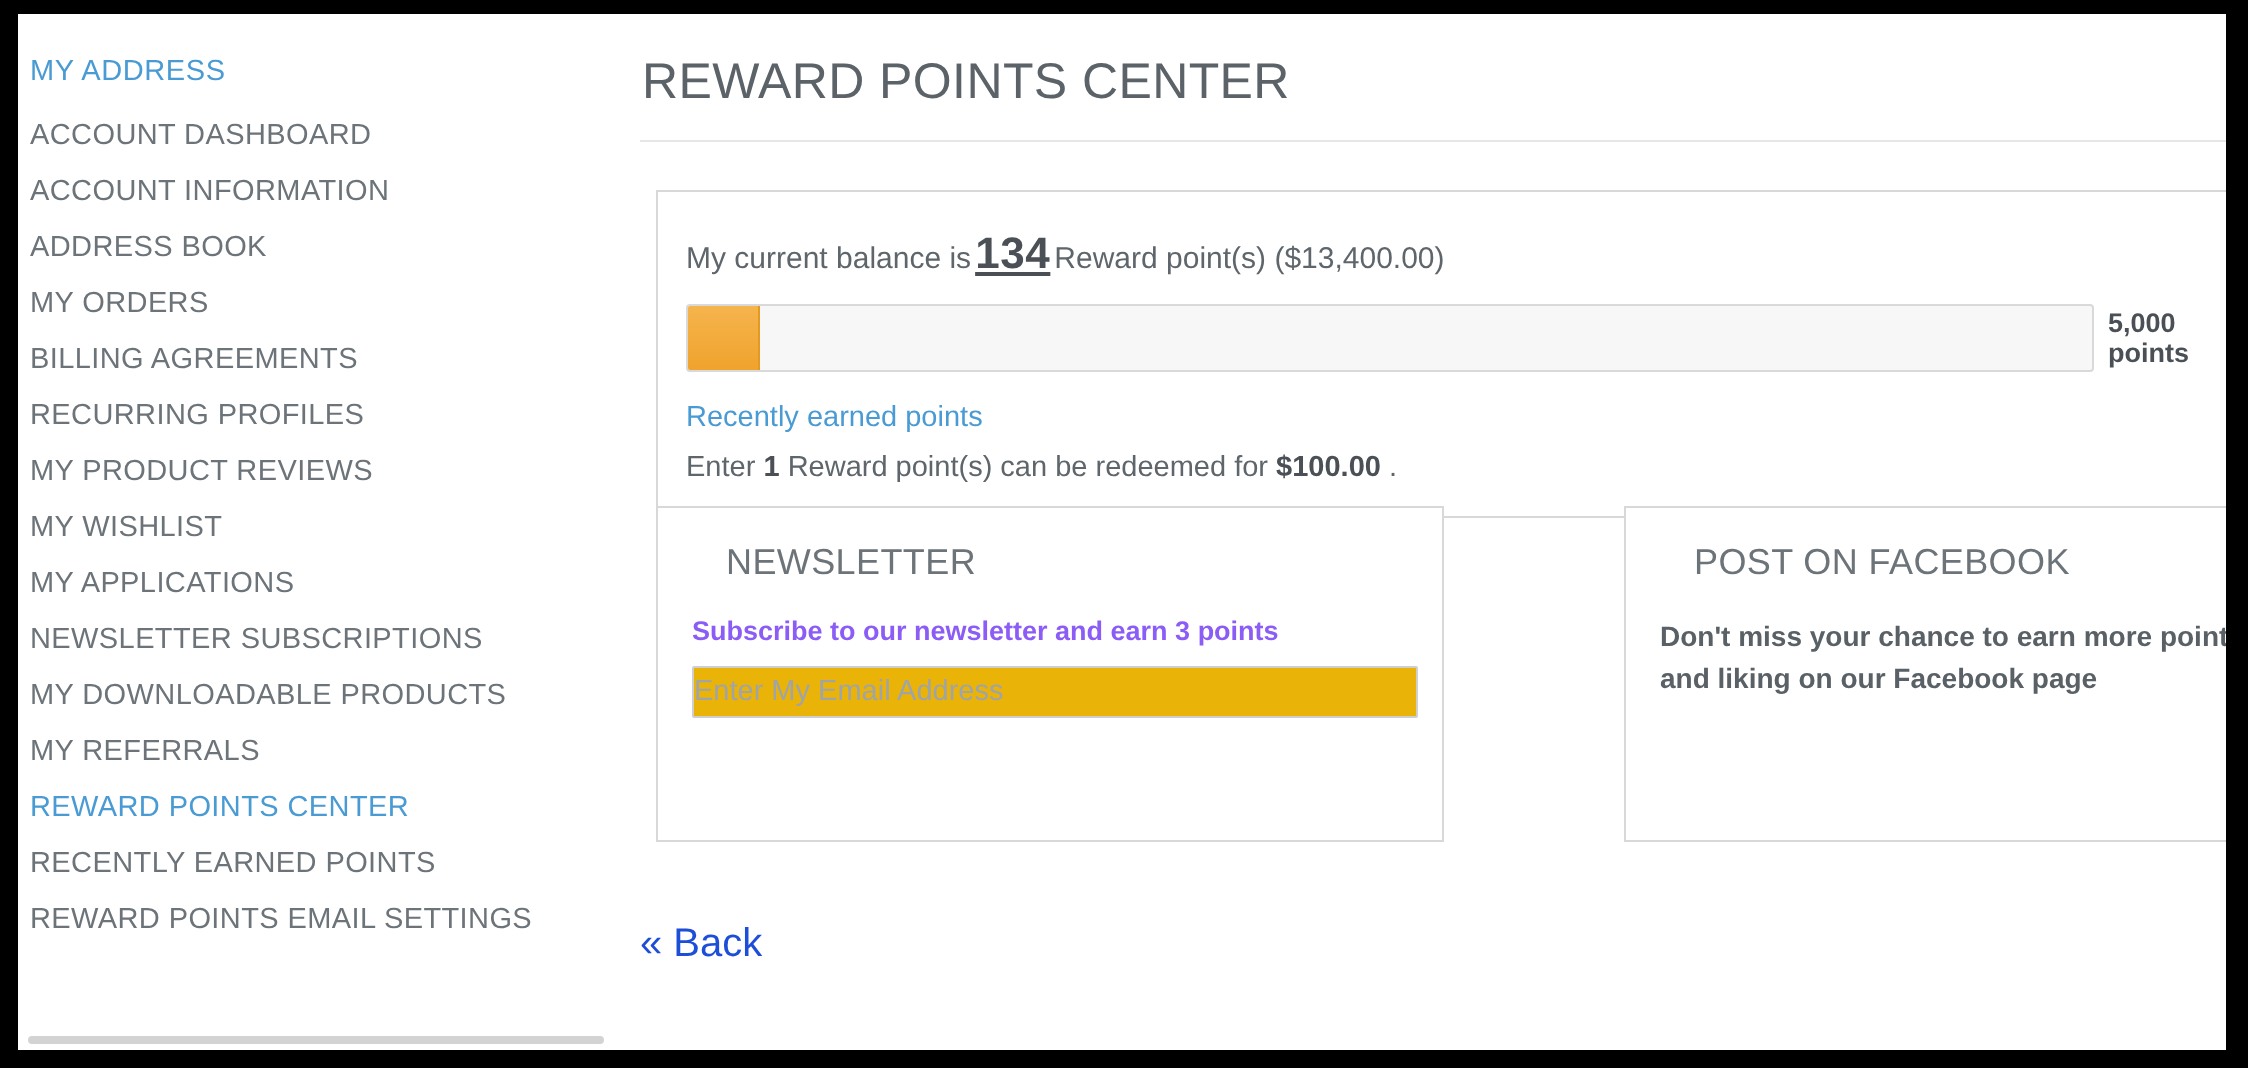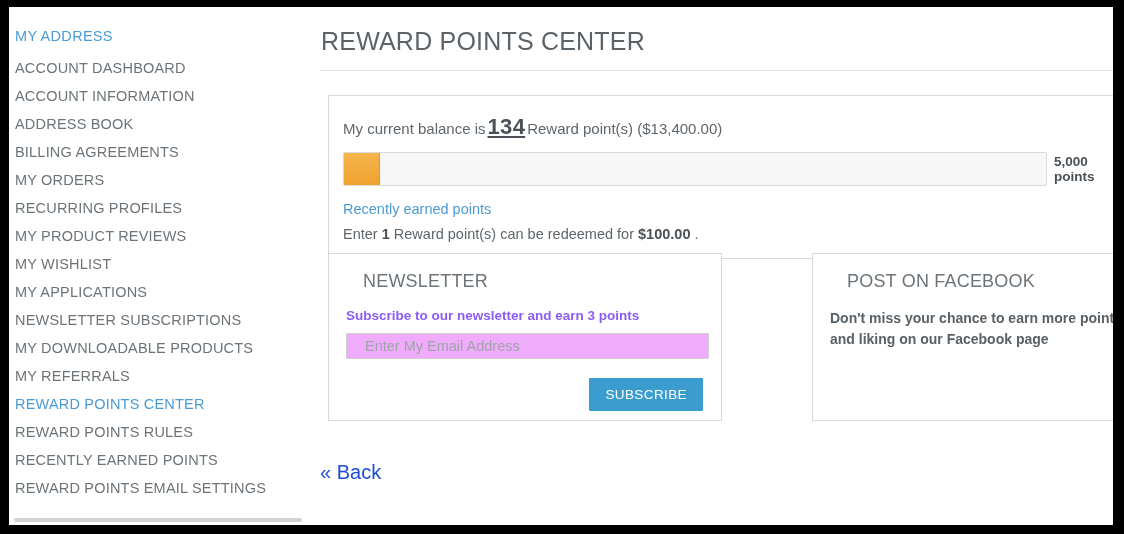--- a/index.html
+++ b/index.html
@@ -191,25 +191,25 @@
     color: #8b5cf6;
     margin: 0 0 10px 0;
     white-space: nowrap;
   }
   #email-input {
     display: block;
     box-sizing: border-box;
     width: 363px;
     height: 26px;
     border: 1px solid #cfcfcf;
-    background: #f0abfc;
+    background: #eab308;
     font-family: "Liberation Sans", sans-serif;
     font-size: 14.5px;
     color: #4a5055;
-    padding: 2px 18px;
+    padding: 2px 0;
     outline: none;
     border-radius: 1px;
   }
   #email-input::placeholder { color: #9fa4a8; opacity: 1; }
   #subscribe-row {
     display: flex;
     justify-content: flex-end;
     margin-top: 19px;
     padding-right: 0px;
   }
@@ -270,31 +270,30 @@
 
 <div id="screen">
   <div id="viewport">
 
     <nav id="sidebar">
       <div class="side-head">MY ADDRESS</div>
       <div id="sidebar-items">
           <div class="side-item">ACCOUNT DASHBOARD</div>
           <div class="side-item">ACCOUNT INFORMATION</div>
           <div class="side-item">ADDRESS BOOK</div>
+          <div class="side-item">MY ORDERS</div>
           <div class="side-item">BILLING AGREEMENTS</div>
-          <div class="side-item">MY ORDERS</div>
           <div class="side-item">RECURRING PROFILES</div>
           <div class="side-item">MY PRODUCT REVIEWS</div>
           <div class="side-item">MY WISHLIST</div>
           <div class="side-item">MY APPLICATIONS</div>
           <div class="side-item">NEWSLETTER SUBSCRIPTIONS</div>
           <div class="side-item">MY DOWNLOADABLE PRODUCTS</div>
           <div class="side-item">MY REFERRALS</div>
           <div class="side-item active">REWARD POINTS CENTER</div>
-          <div class="side-item">REWARD POINTS RULES</div>
           <div class="side-item">RECENTLY EARNED POINTS</div>
           <div class="side-item">REWARD POINTS EMAIL SETTINGS</div>
         </div>
     </nav>
 
     <div id="main">
       <h1 id="page-title">REWARD POINTS CENTER</h1>
       <div id="title-rule"></div>
     </div>
 
@@ -327,23 +326,20 @@
 
       </div>
     </div>
 
     <div id="cards-row">
 
       <div id="newsletter-card" class="card">
         <h2 class="card-title">NEWSLETTER</h2>
         <p class="card-sub">Subscribe to our newsletter and earn 3 points</p>
         <input id="email-input" type="text" placeholder="Enter My Email Address" style="">
-        <div id="subscribe-row">
-          <button id="subscribe-button">SUBSCRIBE</button>
-        </div>
       </div>
 
       <div id="facebook-card" class="card">
         <h2 class="card-title">POST ON FACEBOOK</h2>
         <p id="facebook-text">Don't miss your chance to earn more points by posting, sharing and liking on our Facebook page</p>
       </div>
 
     </div>
 
     <a id="back-link" href="#">« Back</a>

